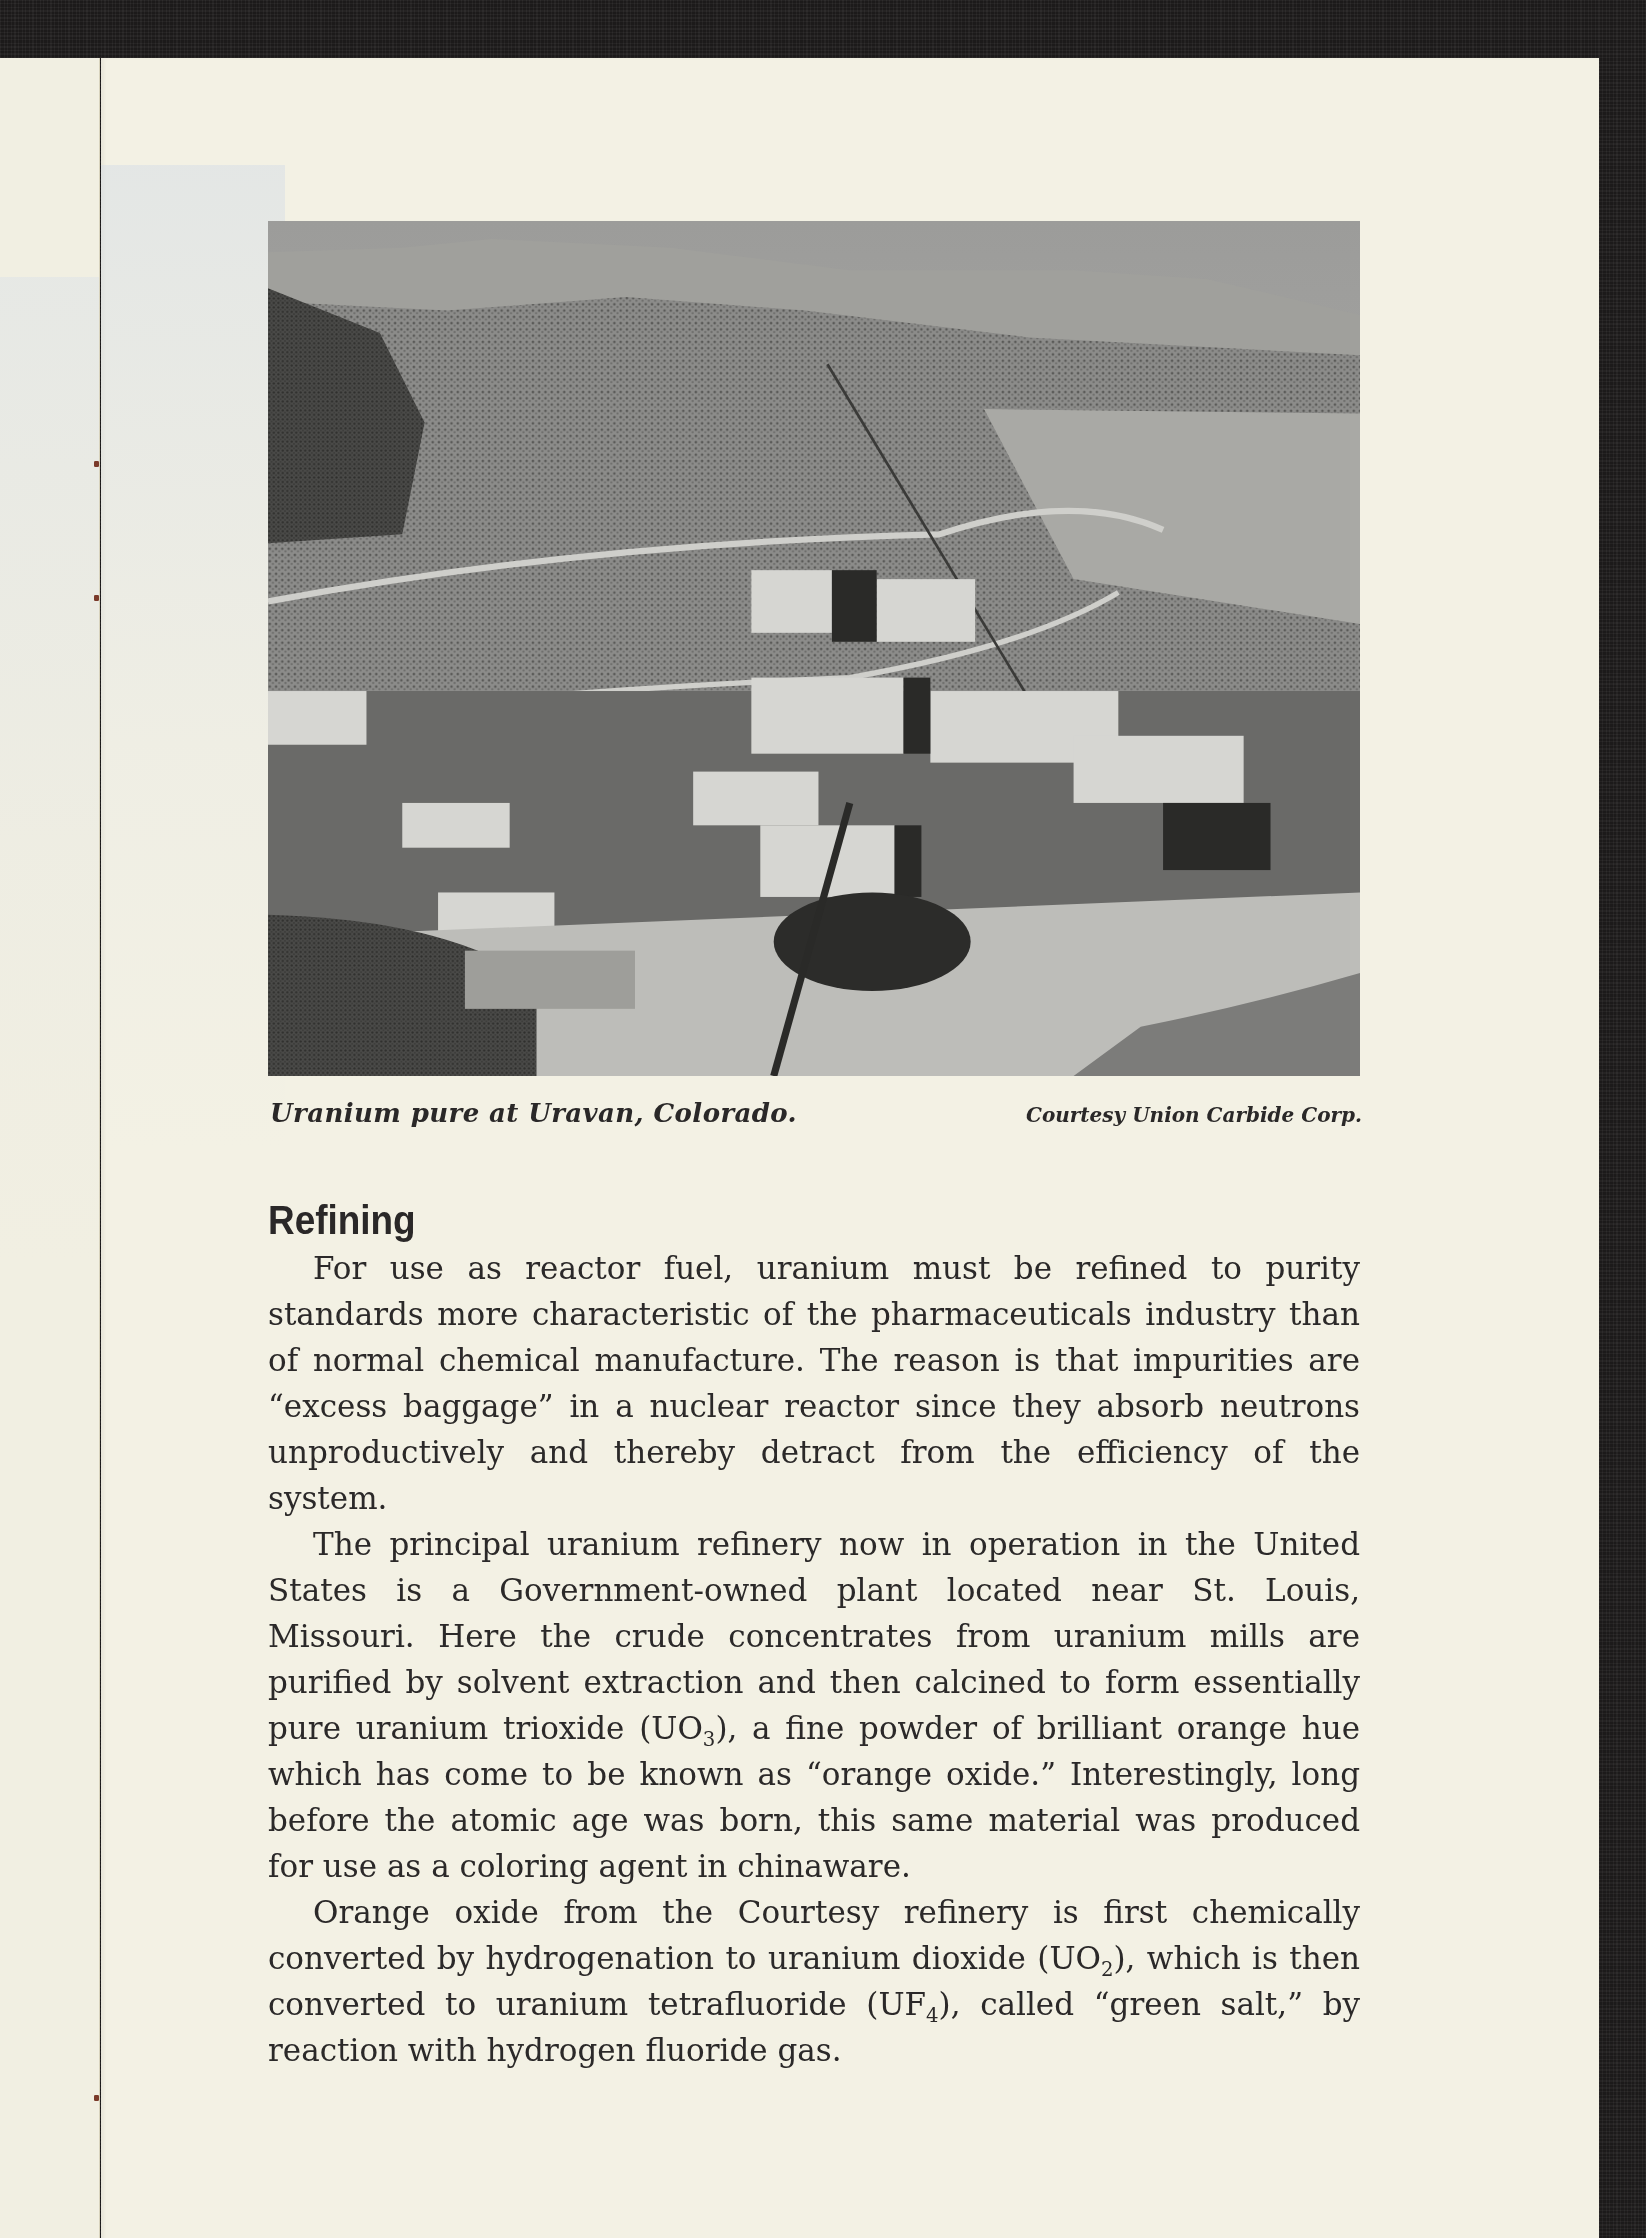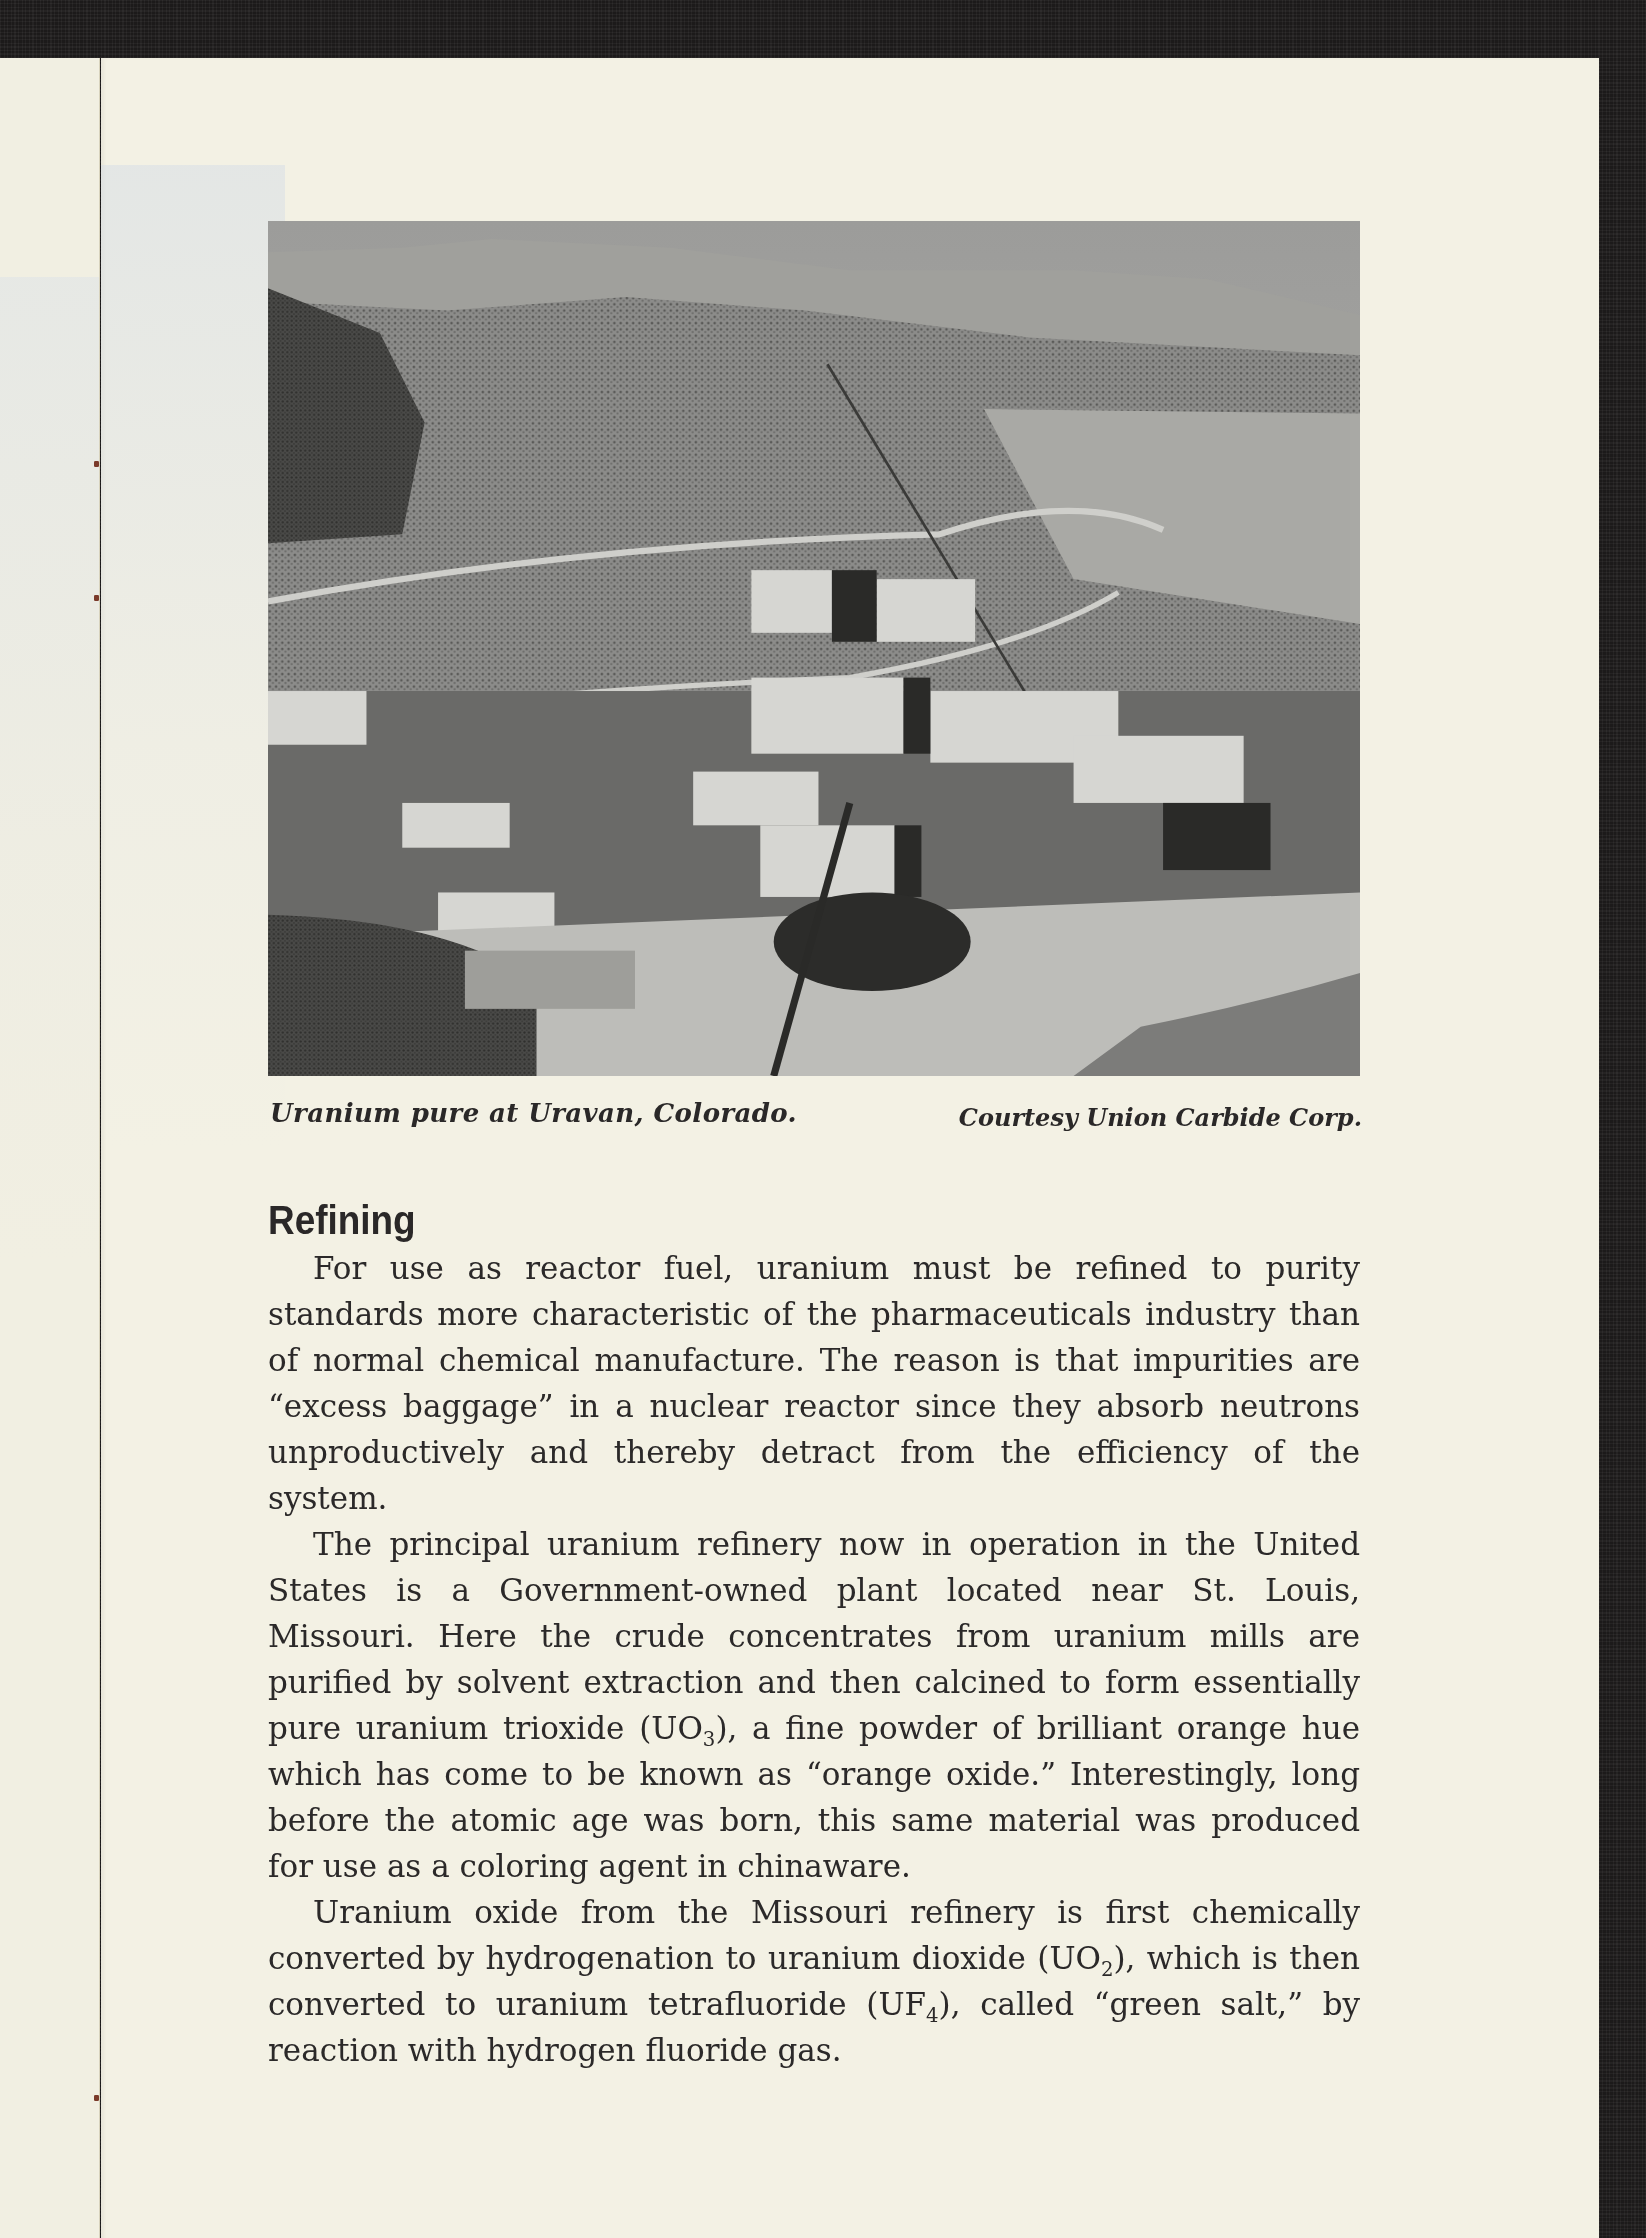--- a/index.html
+++ b/index.html
@@ -35,21 +35,21 @@
     .photo {
       position: absolute; left: 167px; top: 163px; width: 1092px; height: 855px;
       overflow: hidden; background: #8a8a88;
     }
     .photo svg { width: 100%; height: 100%; display: block; }
     .caption {
       position: absolute; left: 169px; top: 1040px; width: 1092px; height: 36px;
       font-family: "DejaVu Serif", serif; font-style: italic; font-weight: bold; color: #2a2828;
     }
     .caption .title { position: absolute; left: 0; top: 0; font-size: 26px; letter-spacing: 0.4px; }
-    .caption .credit { position: absolute; right: 0; top: 5.4px; font-size: 24px; }
+    .caption .credit { position: absolute; right: 0; top: 5.4px; font-size: 20px; }
     .heading {
       position: absolute; left: 167px; top: 1139px;
       font-family: "Liberation Sans", sans-serif; font-weight: bold;
       font-size: 41px; color: #2a2828; transform: scaleX(0.9); transform-origin: left top;
     }
     .body-text {
       position: absolute; left: 167px; top: 1187px; width: 1092px;
       font-family: "DejaVu Serif", serif; font-size: 31px; line-height: 46px;
       color: #2b2929; text-align: justify;
     }
@@ -128,17 +128,17 @@
     <span class="credit">Courtesy Union Carbide Corp.</span>
   </div>
 
   <div class="heading">Refining</div>
 
   <div class="body-text">
     <p>
       <span>For use as reactor fuel, uranium must be refined to purity standards more characteristic of the pharmaceuticals industry than of normal chemical manufacture. The reason is that impurities are “excess baggage” in a nuclear reactor since they absorb neutrons unproductively and thereby detract from the efficiency of the system.</span>
     </p>
     <p><span>The principal uranium refinery now in operation in the United States is a Government-owned plant located near St. Louis, Missouri. Here the crude concentrates from uranium mills are purified by solvent extraction and then calcined to form essentially pure uranium trioxide (UO</span><sub>3</sub><span>), a fine powder of brilliant orange hue which has come to be known as “orange oxide.” Interestingly, long before the atomic age was born, this same material was produced for use as a coloring agent in chinaware.</span></p>
-    <p><span>Uranium oxide from the Missouri refinery is first chemically converted by hydrogenation to uranium dioxide (UO</span><sub>2</sub><span>), which is then converted to uranium tetrafluoride (UF</span><sub>4</sub><span>), called “green salt,” by reaction with hydrogen fluoride gas.</span></p>
+    <p><span>Orange oxide from the Courtesy refinery is first chemically converted by hydrogenation to uranium dioxide (UO</span><sub>2</sub><span>), which is then converted to uranium tetrafluoride (UF</span><sub>4</sub><span>), called “green salt,” by reaction with hydrogen fluoride gas.</span></p>
   </div>
 
 </div>
 
 
 </body></html>

